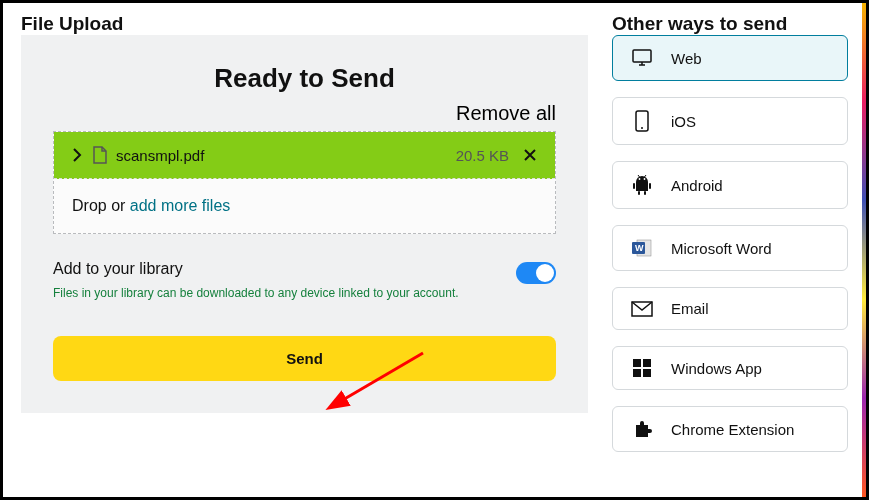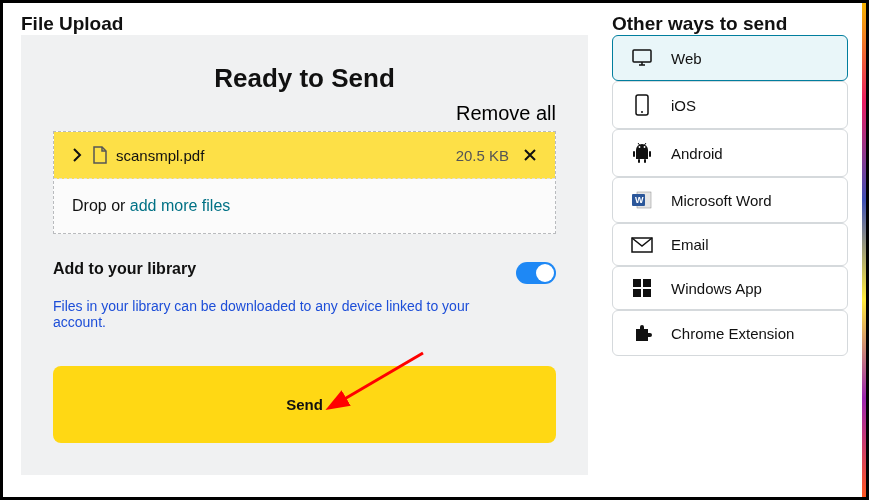--- a/index.html
+++ b/index.html
@@ -51,21 +51,21 @@
     .remove-all {
       color: #000000;
       font-size: 20px;
       cursor: pointer;
     }
     .dropzone {
       border: 1px dashed #b9bbbe;
       background: #fbfbfb;
     }
     .file-row {
-      background: #fde047;
+      background: #84cc16;
       border-bottom: 1px dashed #e0e0e0;
       display: flex;
       align-items: center;
       padding: 14px 18px;
       font-size: 15px;
     }
     .file-row .chev {
       margin-right: 10px;
       display: inline-flex;
     }
@@ -96,26 +96,26 @@
     .library-row {
       margin-top: 26px;
       display: flex;
       align-items: flex-start;
     }
     .lib-text {
       flex: 1;
     }
     .lib-title {
       font-size: 16px;
-      font-weight: 700;
-      margin-bottom: 20px;
+      font-weight: 400;
+      margin-bottom: 8px;
     }
     .lib-desc {
-      font-size: 14px;
-      color: #1d4ed8;
+      font-size: 12px;
+      color: #15803d;
     }
     .toggle {
       width: 40px;
       height: 22px;
       border-radius: 11px;
       background: #1e88f5;
       position: relative;
       flex-shrink: 0;
       margin-top: 2px;
       cursor: pointer;
@@ -129,39 +129,39 @@
       background: #fff;
       top: 2px;
       right: 2px;
     }
     .send-btn {
       margin-top: 36px;
       width: 100%;
       background: #ffd814;
       border: none;
       border-radius: 8px;
-      padding: 30px;
+      padding: 14px;
       font-size: 15px;
       font-weight: 700;
       cursor: pointer;
       color: #111;
     }
     .arrow {
       position: absolute;
       left: 320px;
       top: 340px;
       pointer-events: none;
     }
     .option {
       border: 1px solid #d5d9dc;
       border-radius: 6px;
       padding: 12px 16px;
       display: flex;
       align-items: center;
-      margin-bottom: 0;
+      margin-bottom: 16px;
       cursor: pointer;
       font-size: 15px;
       background: #fff;
     }
     .option.selected {
       border-color: #017e9e;
       background: #e9f6f9;
     }
     .option .oicon {
       width: 26px;

